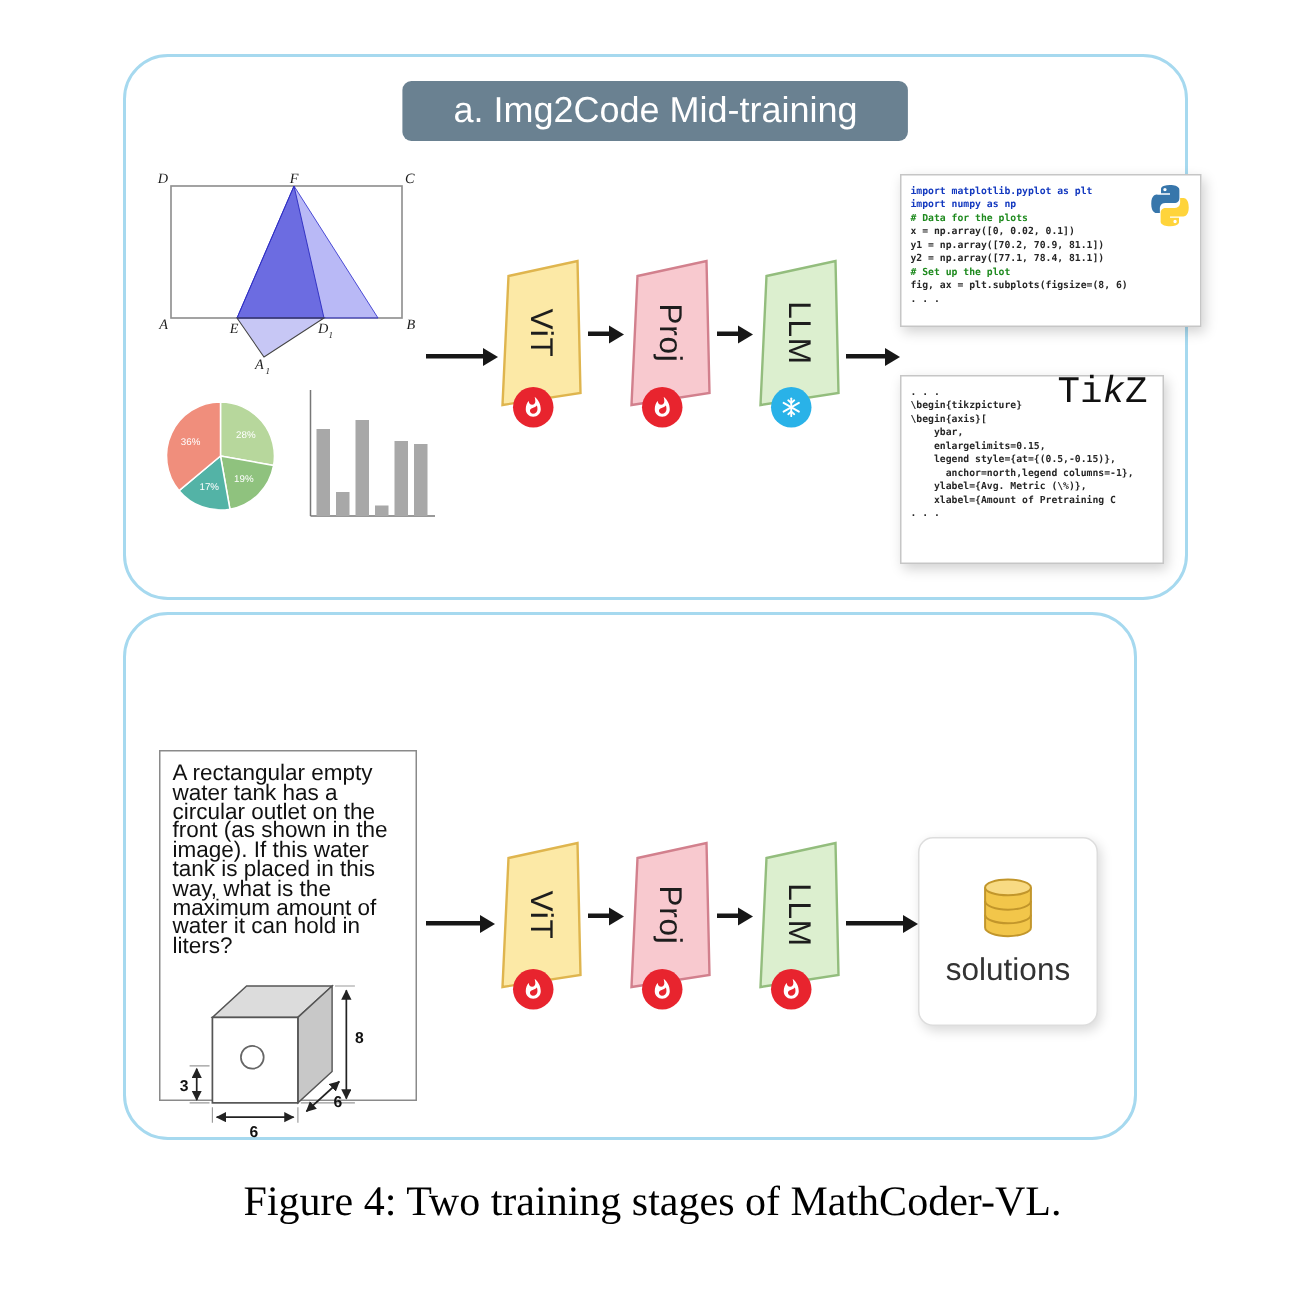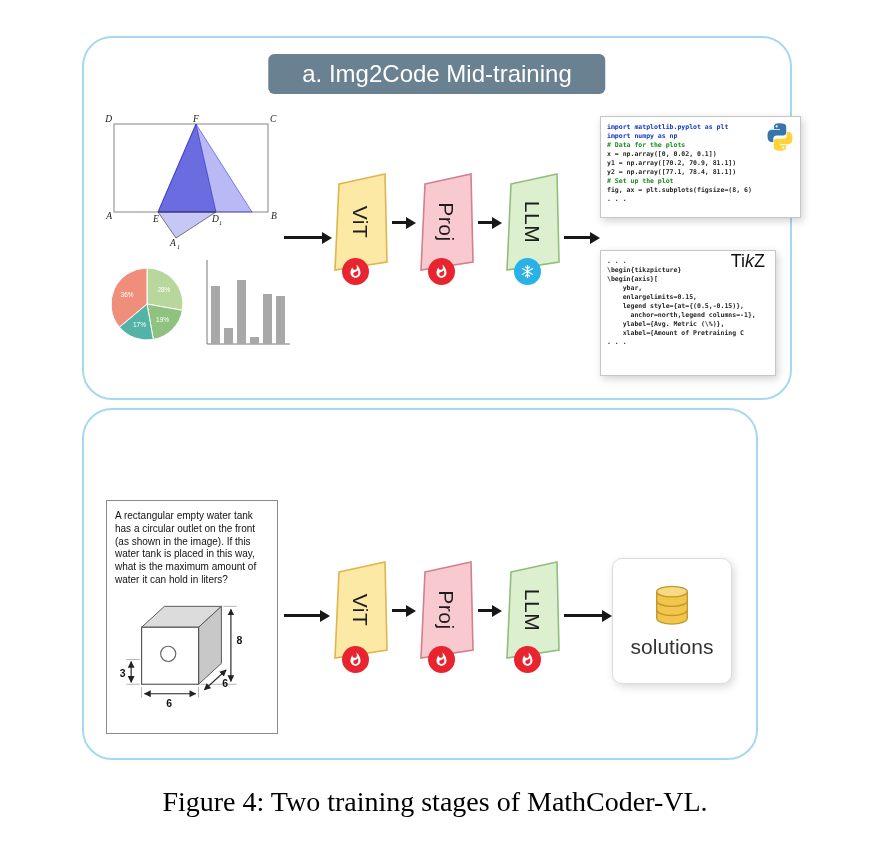--- a/index.html
+++ b/index.html
@@ -19,25 +19,25 @@
   .block-label span{transform:rotate(90deg);display:block;letter-spacing:.5px;}
   .badge{position:absolute;left:12px;bottom:-13px;width:27px;height:27px;border-radius:50%;
     display:flex;align-items:center;justify-content:center;}
   .badge.fire{background:#e8242e;}
   .badge.frozen{background:#29b2e8;}
   .code-box{position:absolute;background:#fff;border:1px solid #c6c6c6;box-shadow:2px 3px 8px rgba(0,0,0,.18);
     padding:6px 6px;font-family:"DejaVu Sans Mono",monospace;font-size:6.5px;line-height:9px;box-sizing:border-box;}
   .cl{white-space:pre;font-weight:bold;}
   .cl.kw{color:#1238bf;} .cl.cm{color:#1e8a1e;} .cl.tx{color:#262626;}
   .python-logo{position:absolute;top:5px;right:5px;width:30px;height:30px;}
-  .tikz-logo{position:absolute;top:6px;right:10px;font-family:Liberation Sans, sans-serif;font-size:18px;color:#111;}
+  .tikz-logo{position:absolute;top:6px;right:10px;font-family:Liberation Mono, monospace;font-size:25px;color:#111;}
   .tikz-logo i{font-style:italic;}
   .problem-box{position:absolute;left:22px;top:90px;width:172px;height:234px;border:1.2px solid #8a8a8a;
     padding:9px 8px;box-sizing:border-box;background:#fff;}
-  .problem-text{margin:0;font-size:10px;line-height:12.8px;color:#111;}
+  .problem-text{margin:0;font-size:15px;line-height:12.8px;color:#111;}
   .solutions-box{position:absolute;left:528px;top:148px;width:118px;height:124px;border:1px solid #ddd;border-radius:10px;
     box-shadow:2px 3px 8px rgba(0,0,0,.15);display:flex;flex-direction:column;align-items:center;justify-content:center;gap:9px;background:#fff;}
   .solutions-label{font-size:21px;color:#333;}
   .caption{position:absolute;left:0;right:0;top:786px;text-align:center;font-family:"Liberation Serif",serif;
     font-size:28px;color:#000;}
   .geo-label{font-family:"Liberation Serif",serif;font-style:italic;font-size:9.5px;fill:#1a1a1a;}
   .geo-sub{font-family:"Liberation Serif",serif;font-style:italic;font-size:6px;fill:#1a1a1a;}
   .pie-label{font-size:6.5px;fill:#ffffff;text-anchor:middle;font-family:"Liberation Sans",sans-serif;}
   .dim-label{font-size:11px;font-weight:bold;fill:#111;font-family:"Liberation Sans",sans-serif;}
   .illus{position:absolute;}

